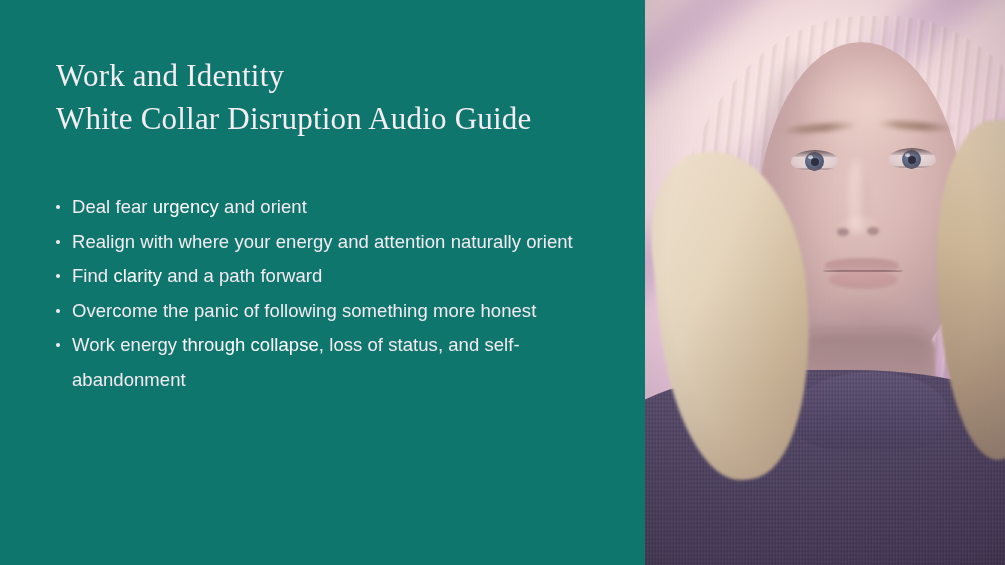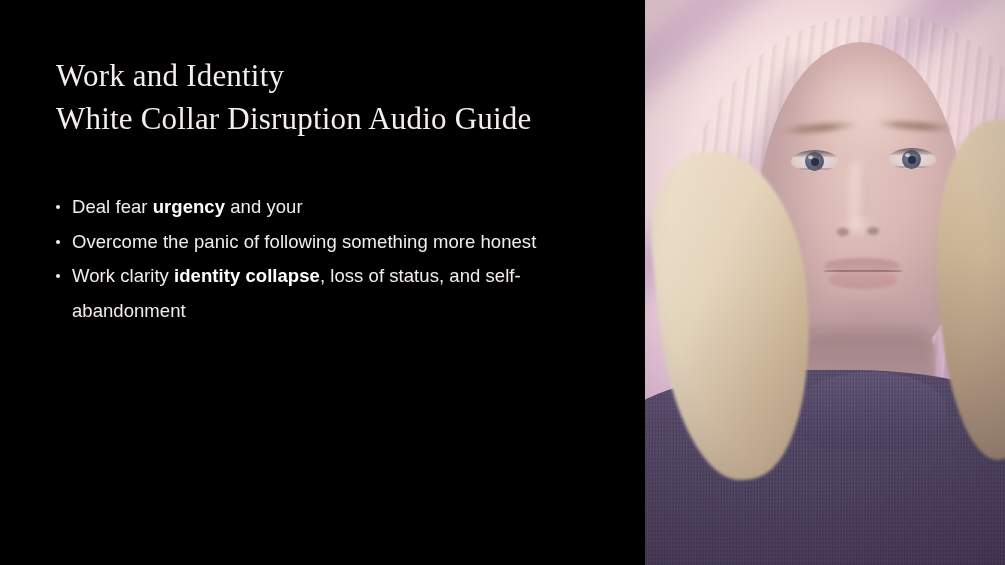--- a/index.html
+++ b/index.html
@@ -16,21 +16,21 @@
     width:1005px; height:565px;
     background:#544160;
     overflow:hidden;
   }
 
   
   #text-panel {
     position:absolute;
     left:0; top:0;
     width:691px; height:565px;
-    background:#000000;
+    background:#0f766e;
   }
 
   #title-block {
     position:absolute;
     left:56px; top:54px;
     width:570px;
   }
 
   .title-line {
     font-family:"Liberation Serif", "DejaVu Serif", serif;
@@ -60,21 +60,21 @@
   }
 
   .bullet-item .dot {
     position:absolute;
     left:0; top:15px;
     width:4px; height:4px;
     border-radius:50%;
     background:#f2ecf1;
   }
 
-  .bullet-item b { font-weight:700; color:#ffffff;margin-top:16px; }
+  .bullet-item b { font-weight:400; color:#ffffff;margin-top:16px; }
 
   
   #photo {
     position:absolute;
     left:645px; top:0;
     width:360px; height:565px;
     overflow:hidden;
     background:#e8cfdc;
   }
 
@@ -424,29 +424,37 @@
   <div id="text-panel">
 
     <div id="title-block">
       <div class="title-line">Work and Identity</div>
       <div class="title-line">White Collar Disruption Audio Guide</div>
     </div>
 
     <ul id="bullet-list">
       <li class="bullet-item">
         <span class="dot"></span>
-        <span class="bullet-text"><span>Deal fear </span><b>urgency</b><span> and your</span></span>
+        <span class="bullet-text"><span>Deal fear </span><b>urgency</b><span> and orient</span></span>
+      </li>
+      <li class="bullet-item">
+        <span class="dot"></span>
+        <span class="bullet-text"><span>Realign with where your energy and attention naturally orient</span></span>
+      </li>
+      <li class="bullet-item">
+        <span class="dot"></span>
+        <span class="bullet-text"><span>Find </span><b>clarity</b><span> and a path forward</span></span>
       </li>
       <li class="bullet-item">
         <span class="dot"></span>
         <span class="bullet-text"><span>Overcome the panic of following something more honest</span></span>
       </li>
       <li class="bullet-item">
         <span class="dot"></span>
-        <span class="bullet-text"><span>Work clarity </span><b>identity collapse</b><span>, loss of status, and self-abandonment</span></span>
+        <span class="bullet-text"><span>Work energy </span><b>through collapse</b><span>, loss of status, and self-abandonment</span></span>
       </li>
     </ul>
 
   </div>
 
   <div id="photo">
     <div class="wall"></div>
     <div class="streaks"></div>
     <div class="wall-glow"></div>
 

